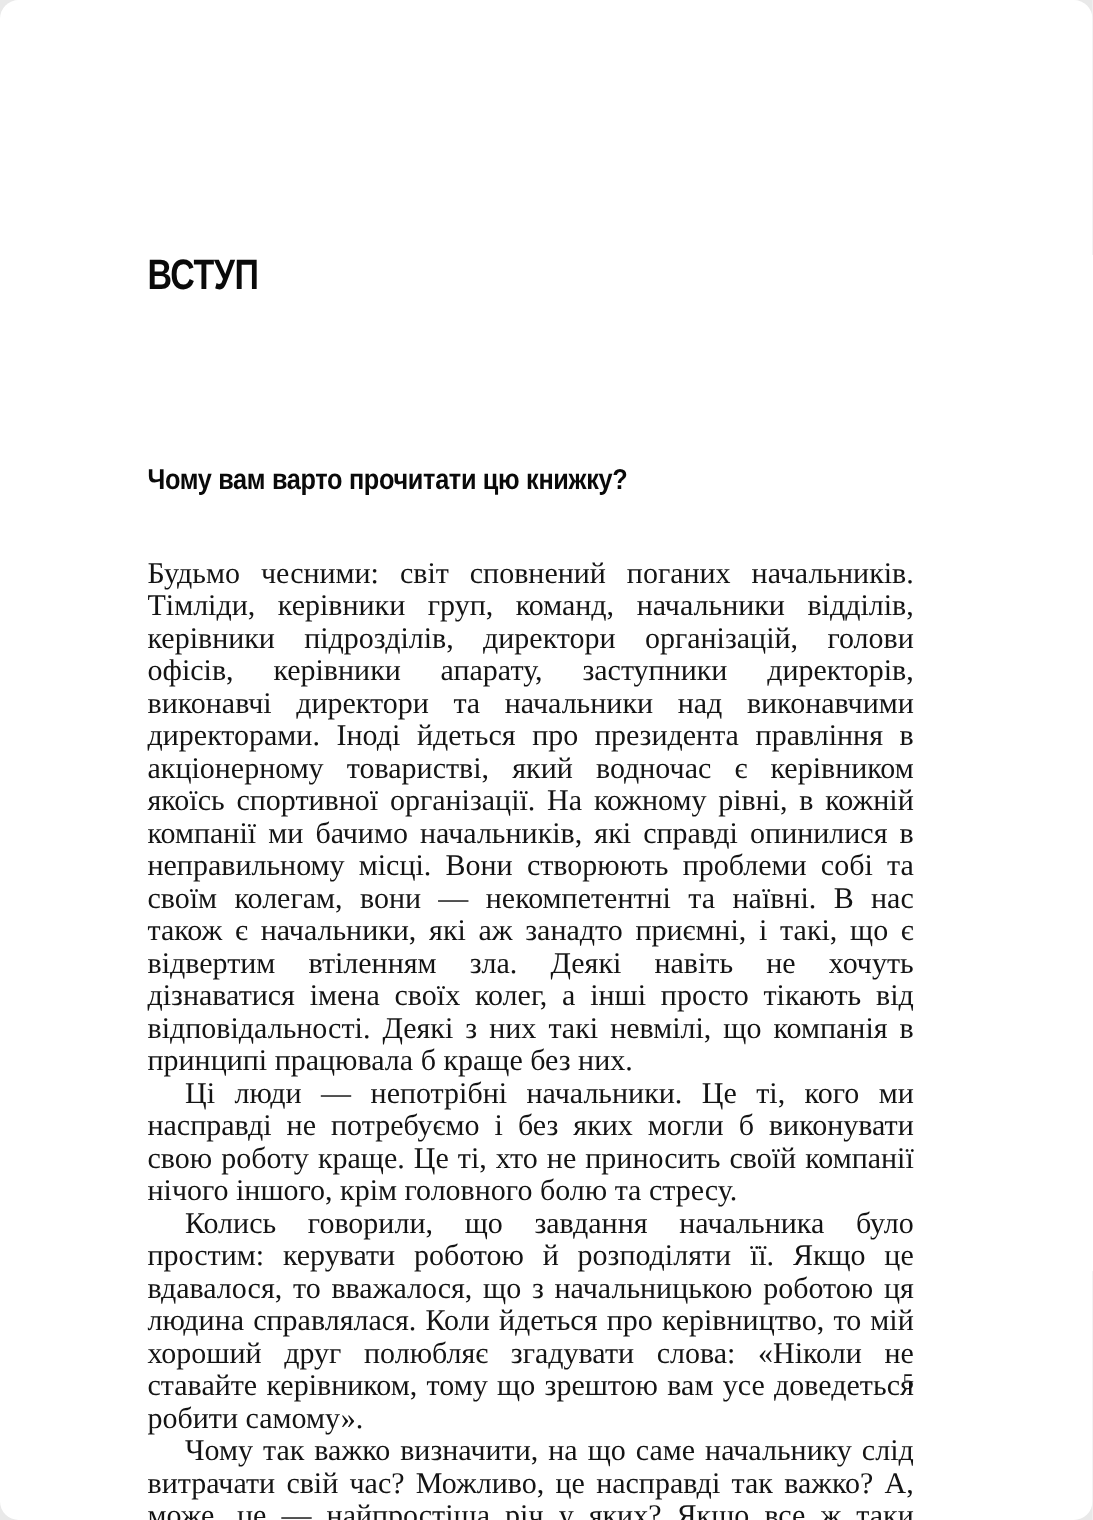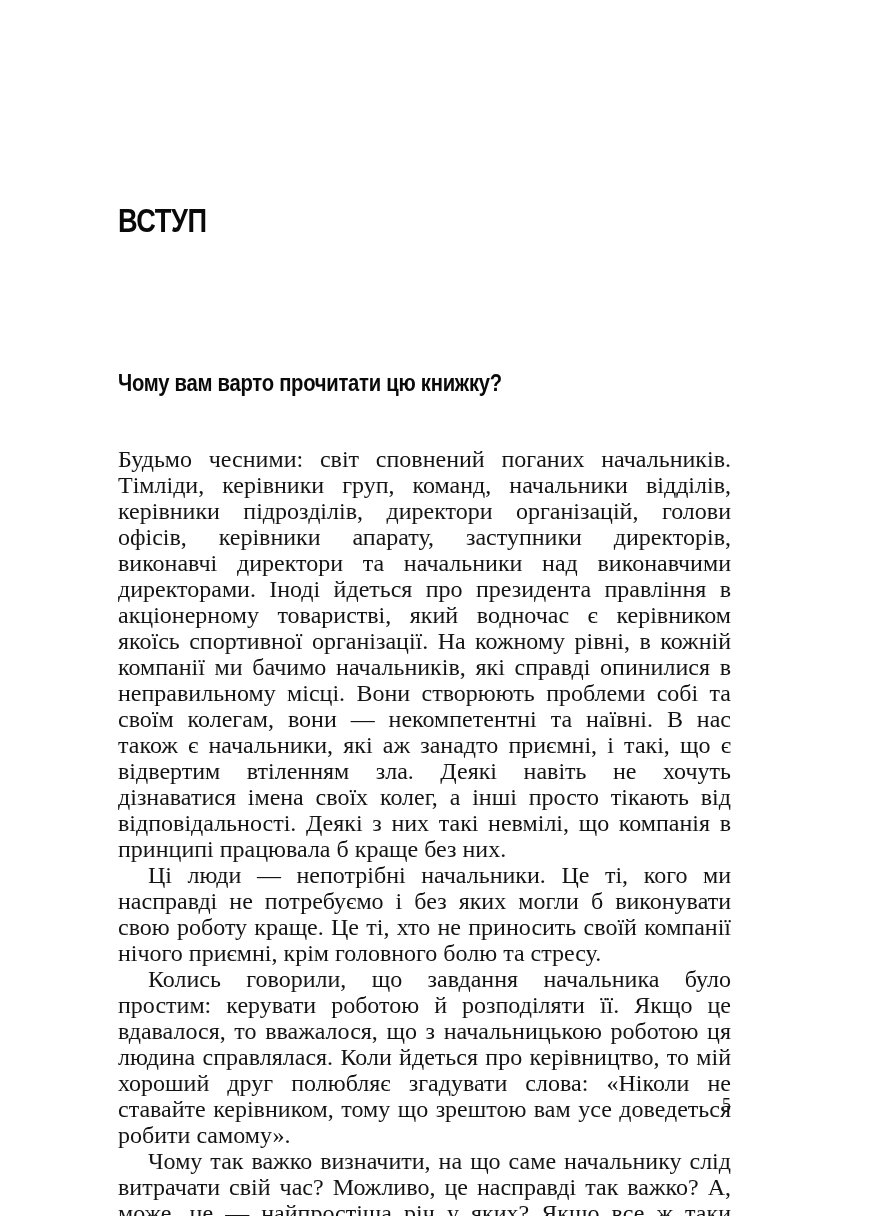--- a/index.html
+++ b/index.html
@@ -8,20 +8,21 @@
     background: #e9e9e9;
   }
   .page {
     position: relative;
     width: 874px;
     height: 1216px;
     margin: 0 auto;
     background: #ffffff;
     color: #111111;
     overflow: hidden;
+    border-radius: 15px;
   }
   .chapter-title {
     position: absolute;
     left: 118px;
     top: 203px;
     margin: 0;
     font-family: "Liberation Sans", sans-serif;
     font-weight: 700;
     font-size: 34px;
     line-height: 1;
@@ -81,20 +82,20 @@
 <body>
 
 <div class="page">
 
   <h1 class="chapter-title">ВСТУП</h1>
 
   <h2 class="section-subtitle">Чому вам варто прочитати цю книжку?</h2>
 
   <div class="body-text">
     <p>Будьмо чесними: світ сповнений поганих начальників. Тімліди, керівники груп, команд, начальники відділів, керівники підрозділів, директори організацій, голови офісів, керівники апарату, заступники директорів, виконавчі директори та начальники над виконавчими директорами. Іноді йдеться про президента правління в акціонерному товаристві, який водночас є керівником якоїсь спортивної організації. На кожному рівні, в кожній компанії ми бачимо начальників, які справді опинилися в неправильному місці. Вони створюють проблеми собі та своїм колегам, вони — некомпетентні та наївні. В нас також є начальники, які аж занадто приємні, і такі, що є відвертим втіленням зла. Деякі навіть не хочуть дізнаватися імена своїх колег, а інші просто тікають від відповідальності. Деякі з них такі невмілі, що компанія в принципі працювала б краще без них.</p>
-    <p class="indent">Ці люди — непотрібні начальники. Це ті, кого ми насправді не потребуємо і без яких могли б виконувати свою роботу краще. Це ті, хто не приносить своїй компанії нічого приємні, крім головного болю та стресу.</p>
+    <p class="indent">Ці люди — непотрібні начальники. Це ті, кого ми насправді не потребуємо і без яких могли б виконувати свою роботу краще. Це ті, хто не приносить своїй компанії нічого іншого, крім головного болю та стресу.</p>
     <p class="indent">Колись говорили, що завдання начальника було простим: керувати роботою й розподіляти її. Якщо це вдавалося, то вважалося, що з начальницькою роботою ця людина справлялася. Коли йдеться про керівництво, то мій хороший друг полюбляє згадувати слова: «Ніколи не ставайте керівником, тому що зрештою вам усе доведеться робити самому».</p>
     <p class="indent">Чому так важко визначити, на що саме начальнику слід витрачати свій час? Можливо, це насправді так важко? А, може, це — найпростіша річ у яких? Якщо все ж таки комфортно вмоститися в кріслі, замислитися й по-серйозному спробувати відповісти на це запитання…</p>
   </div>
 
   <div class="page-number">5</div>
 
 </div>
 
 </body></html>

